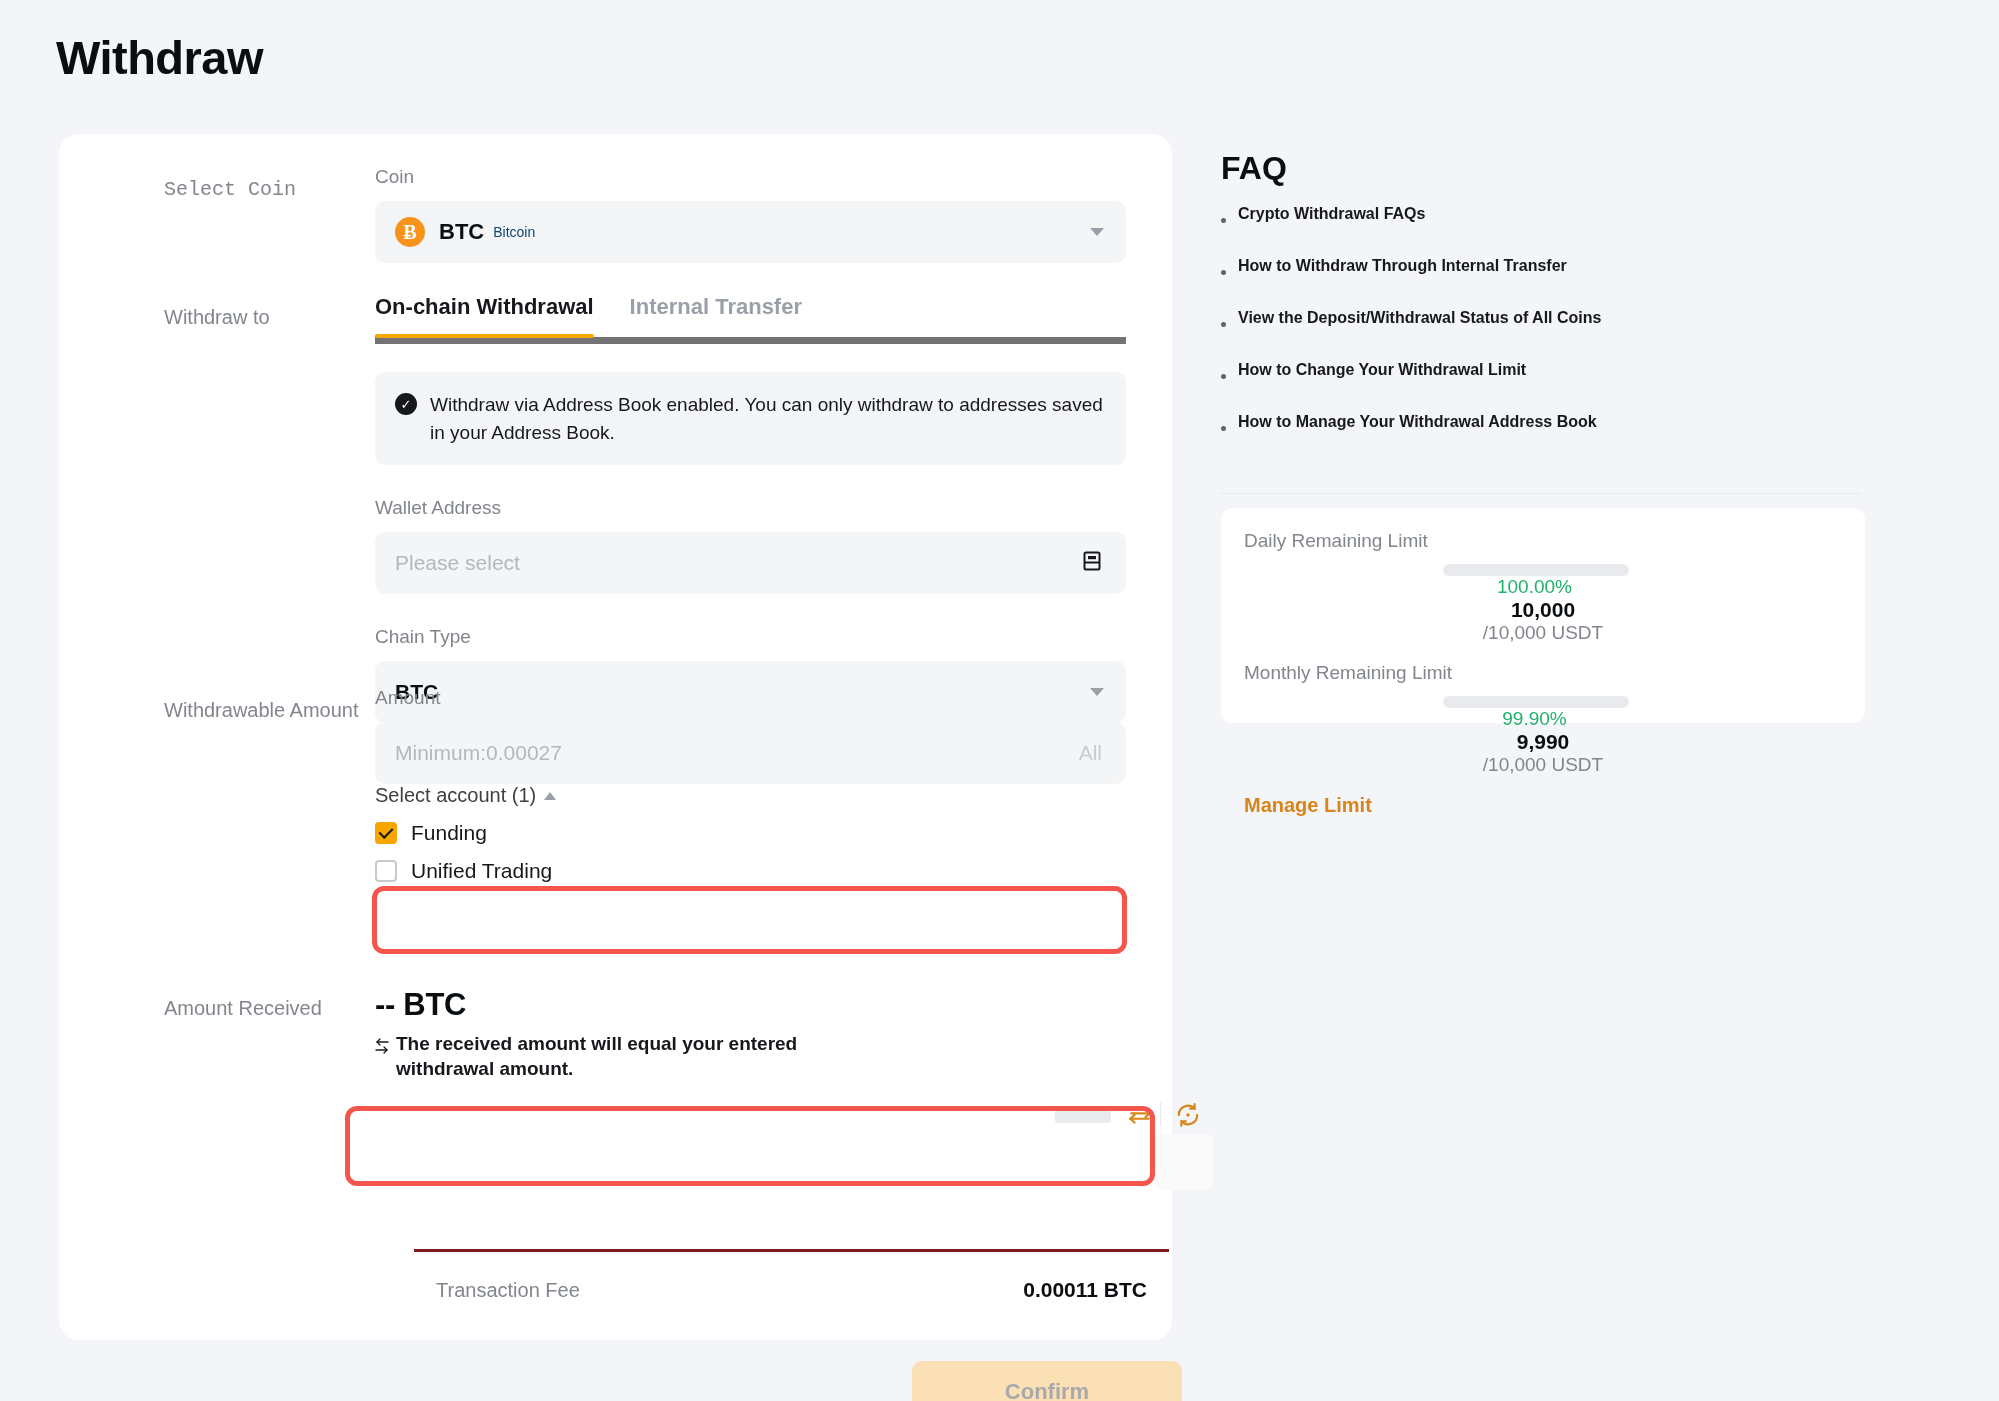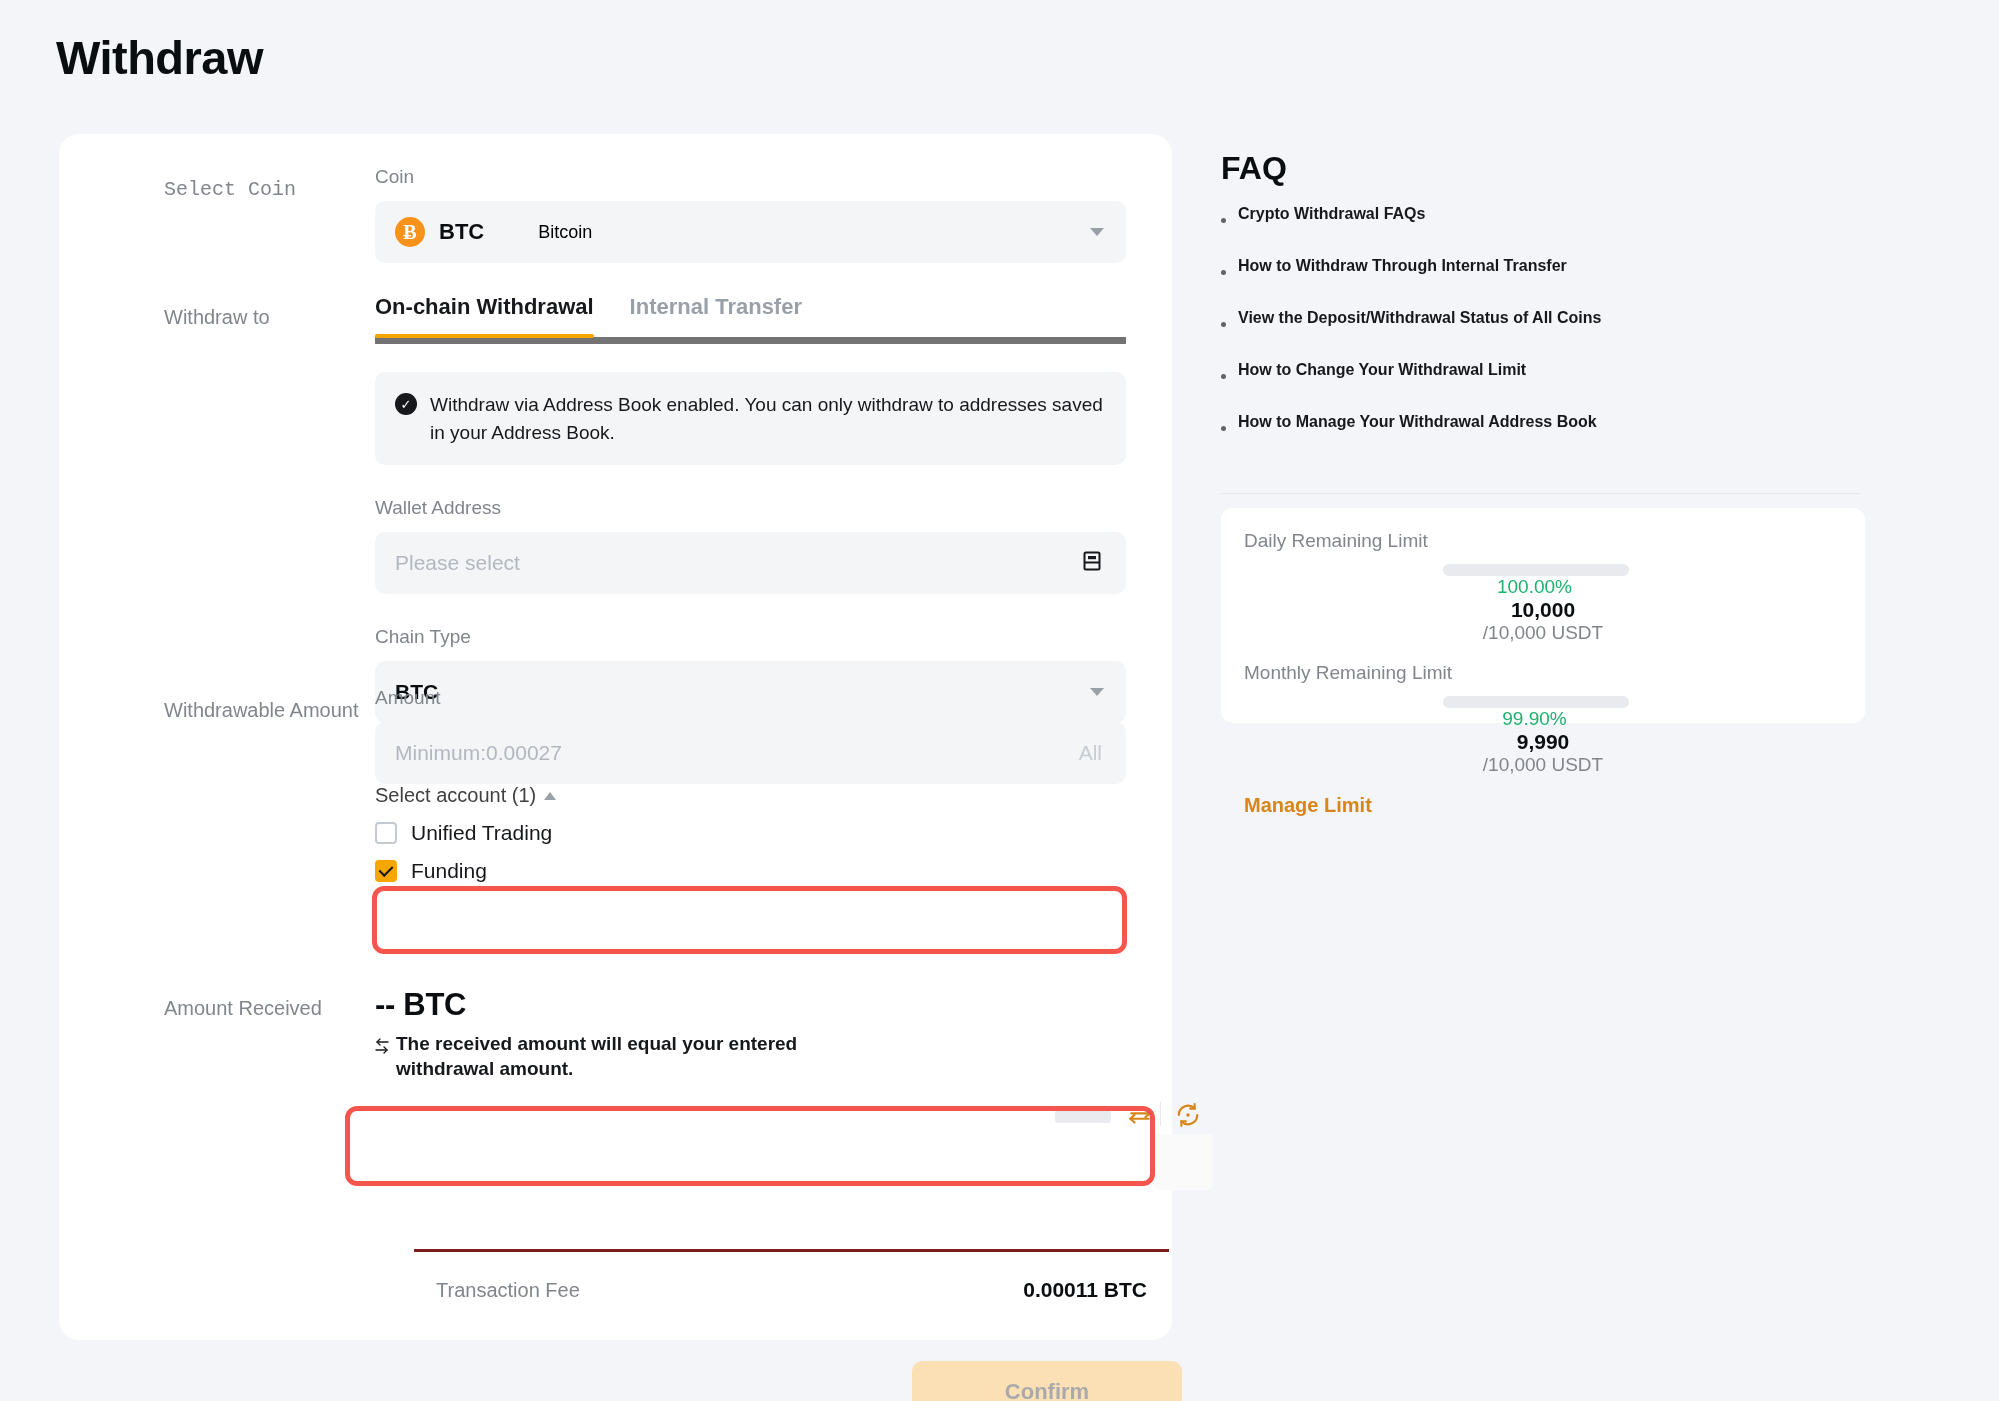--- a/index.html
+++ b/index.html
@@ -38,21 +38,21 @@
     display: flex; align-items: center; padding: 0 20px;
   }
   .btc-icon {
     width: 30px; height: 30px; border-radius: 50%;
     background: #f7931a; color: #fff;
     display: flex; align-items: center; justify-content: center;
     font-size: 20px; font-weight: 700; font-family: "Liberation Serif", serif;
     margin-right: 14px; flex: 0 0 auto;
   }
   .coin-sym { font-size: 22px; font-weight: 700; color: #0b0e11; margin-right: 9px; }
-  .coin-name { font-size: 18px; color: #000000; margin-left: 45px; }
+  .coin-name { font-size: 14px; color: #0c4a6e; }
   .caret {
     position: absolute; right: 22px; top: 50%; transform: translateY(-50%);
     width: 0; height: 0; border-left: 7px solid transparent;
     border-right: 7px solid transparent; border-top: 8px solid #9aa0a8;
   }
 
   
   .tabs { display: flex; width: 751px; border-bottom: 7px solid #737373; }
   .tab {
     font-size: 22px; font-weight: 700; padding-bottom: 17px;
@@ -255,26 +255,26 @@
       <div class="input-box">
         <span class="placeholder">Minimum:0.00027</span>
         <span class="all-btn">All</span>
       </div>
 
       <div class="acct-head">
         <span>Select account (1)</span>
         <span class="tri-up"></span>
       </div>
       <div class="acct-row">
+        <span class="cbox checked"></span>
+        <span class="acct-name">Funding</span>
+      </div>
+      <div class="acct-row">
         <span class="cbox"></span>
         <span class="acct-name">Unified Trading</span>
-      </div>
-      <div class="acct-row">
-        <span class="cbox checked"></span>
-        <span class="acct-name">Funding</span>
       </div>
     </div>
 
     <div class="skel-bar"></div>
     <span class="swap-ico">
       <svg width="26" height="26" viewBox="0 0 24 24" fill="none" stroke="#d8851a" stroke-width="2" stroke-linecap="round" stroke-linejoin="round">
         <polyline points="17,6 21,9.5 17,13"></polyline>
           <line x1="21" y1="9.5" x2="4" y2="9.5"></line>
         <polyline points="7,11 3,14.5 7,18"></polyline>
           <line x1="3" y1="14.5" x2="20" y2="14.5"></line>

